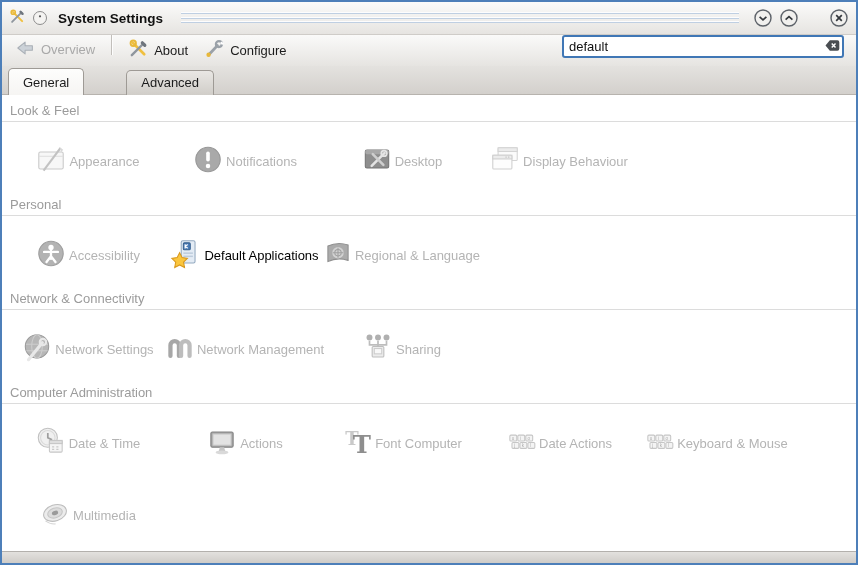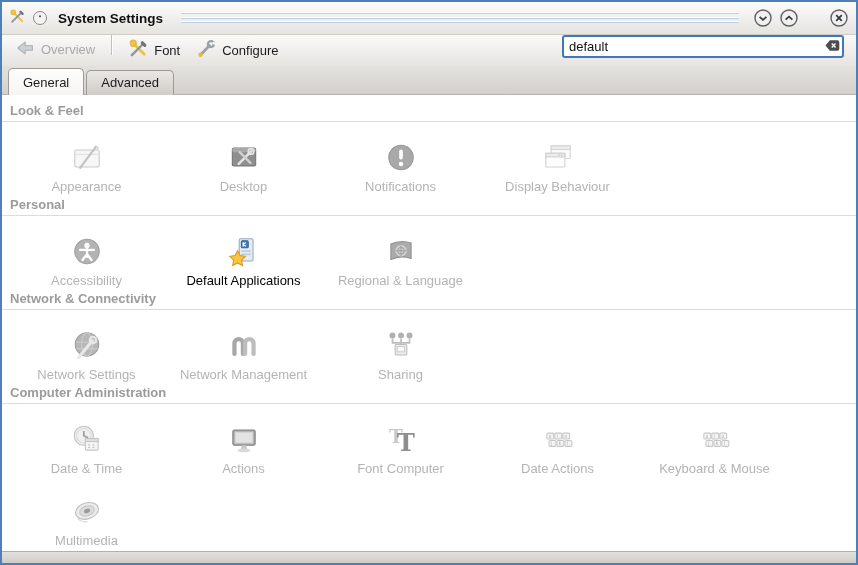--- a/index.html
+++ b/index.html
@@ -53,44 +53,45 @@
   }
   .clearbtn { position:absolute; right:3px; top:2px; width:17px; height:17px; border:none; background:none; padding:0; }
 
   
   .tabbar {
     height:29px; flex:0 0 29px;
     background:linear-gradient(#e4e2df,#d3d0cc);
     display:flex; align-items:flex-end;
     padding:0 0 0 6px;
     border-bottom:1px solid #b7b3ae;
+    gap:40px;
   }
   .tab {
     font-family:inherit; font-size:13px; color:#1c1c1c;
     border:1px solid #9e9a95; border-bottom:none;
     border-radius:5px 5px 0 0;
     padding:4px 14px 5px;
     margin-right:2px; margin-bottom:-1px;
     background:linear-gradient(#e9e7e4,#d0cdc8);
   }
   .tab.active {
     background:linear-gradient(#fdfdfc,#f6f5f3);
     padding-top:6px; position:relative; z-index:2;
   }
 
   
   .content { flex:1; background:#fff; overflow:hidden; padding-top:5px; }
   .section-header {
-    font-weight:bold; font-size:13px; color:#9b9b9b;
+    font-weight:normal; font-size:13px; color:#9b9b9b;
     padding:3px 8px 3px; border-bottom:1px solid #dcdcdc;
   }
   .grid { display:grid; grid-template-columns:repeat(5,157px); padding-left:6px; }
   .cell {
-    height:72px; display:flex; flex-direction:column;
-    align-items:center; justify-content:flex-end;
+    height:72px; display:flex; flex-direction:row;
+    align-items:center; justify-content:center;
     background:none; border:none; font-family:inherit; padding-top:4px;
   }
   .cell .ic { width:36px; height:36px; display:flex; align-items:center; justify-content:center; }
   .cell .lbl { font-size:13px; color:#b4b4b4; margin-top:3px; white-space:nowrap; }
   .cell.hl .lbl { color:#000; }
 
   
   .statusbar { height:12px; flex:0 0 12px;
     background:linear-gradient(#e3e1de,#cfccc8);
     border-top:1px solid #b3b0ac; }
@@ -150,21 +151,21 @@
     <div class="toolsep"></div>
     <button class="toolbtn">
       <span>
         <svg width="21" height="21" viewBox="0 0 22 22">
           <path d="M5 5l12 12" stroke="#f0c040" stroke-width="2.8" stroke-linecap="round"></path>
           <circle cx="5.5" cy="5.5" r="2.8" fill="none" stroke="#e8b83a" stroke-width="2"></circle>
           <path d="M4 18L16 6" stroke="#8f969e" stroke-width="2.5" stroke-linecap="round"></path>
           <path d="M15 5l2.6 2.6" stroke="#6f767e" stroke-width="3.4" stroke-linecap="round"></path>
         </svg>
       </span>
-      <span>Font</span>
+      <span>About</span>
     </button>
     <button class="toolbtn">
       <span>
         <svg width="21" height="21" viewBox="0 0 22 22">
           <path d="M5 17.5L14 8" stroke="#9aa1a8" stroke-width="3" stroke-linecap="round"></path>
           <circle cx="15.6" cy="6.4" r="3.1" fill="none" stroke="#9aa1a8" stroke-width="2.4"></circle>
           <path d="M17.6 4.4l2.2 2.2" stroke="#fff" stroke-width="2.4"></path>
           <circle cx="4.8" cy="17.6" r="2.3" fill="#e8b83a"></circle>
         </svg>
       </span>
@@ -198,38 +199,38 @@
             <path d="M4.5 12.5h23" stroke="#dedede"></path>
             <path d="M9 26L25 4.5" stroke="#c2c2c2" stroke-width="2"></path>
             <path d="M24 4l3.5 2.3-2 2.4z" fill="#d8d8d8"></path>
           </svg>
         </span>
         <span class="lbl">Appearance</span>
       </button>
       <button class="cell">
         <span class="ic">
           <svg width="34" height="34" viewBox="0 0 32 32">
+            <circle cx="16" cy="15.5" r="11.5" fill="#a9a9a9" stroke="#979797"></circle>
+            <rect x="14.3" y="8" width="3.4" height="9.5" rx="1.7" fill="#fff"></rect>
+            <circle cx="16" cy="21.6" r="2.1" fill="#fff"></circle>
+          </svg>
+        </span>
+        <span class="lbl">Notifications</span>
+      </button>
+      <button class="cell">
+        <span class="ic">
+          <svg width="34" height="34" viewBox="0 0 32 32">
             <rect x="5" y="6.5" width="22" height="17" rx="1.5" fill="#8e8e8e" stroke="#757575"></rect>
             <rect x="5" y="6.5" width="22" height="4" rx="1.5" fill="#a8a8a8"></rect>
             <path d="M11 21.5L23 9.5" stroke="#e4e4e4" stroke-width="2.4" stroke-linecap="round"></path>
             <path d="M12 10.5l10 10" stroke="#cfcfcf" stroke-width="2.4" stroke-linecap="round"></path>
             <circle cx="22.6" cy="9.8" r="2.6" fill="none" stroke="#e4e4e4" stroke-width="1.6"></circle>
           </svg>
         </span>
         <span class="lbl">Desktop</span>
-      </button>
-      <button class="cell">
-        <span class="ic">
-          <svg width="34" height="34" viewBox="0 0 32 32">
-            <circle cx="16" cy="15.5" r="11.5" fill="#a9a9a9" stroke="#979797"></circle>
-            <rect x="14.3" y="8" width="3.4" height="9.5" rx="1.7" fill="#fff"></rect>
-            <circle cx="16" cy="21.6" r="2.1" fill="#fff"></circle>
-          </svg>
-        </span>
-        <span class="lbl">Notifications</span>
       </button>
       <button class="cell">
         <span class="ic">
           <svg width="34" height="34" viewBox="0 0 32 32">
             <rect x="9.5" y="4.5" width="18" height="12" rx="1" fill="#fbfbfb" stroke="#d4d4d4"></rect>
             <rect x="9.5" y="4.5" width="18" height="3.5" fill="#ececec" stroke="#d4d4d4"></rect>
             <rect x="4.5" y="11.5" width="18" height="13" rx="1" fill="#fdfdfd" stroke="#cfcfcf"></rect>
             <rect x="4.5" y="11.5" width="18" height="3.5" fill="#ececec" stroke="#cfcfcf"></rect>
             <circle cx="19.5" cy="13.2" r="0.8" fill="#cfcfcf"></circle>
               <circle cx="17" cy="13.2" r="0.8" fill="#cfcfcf"></circle>

